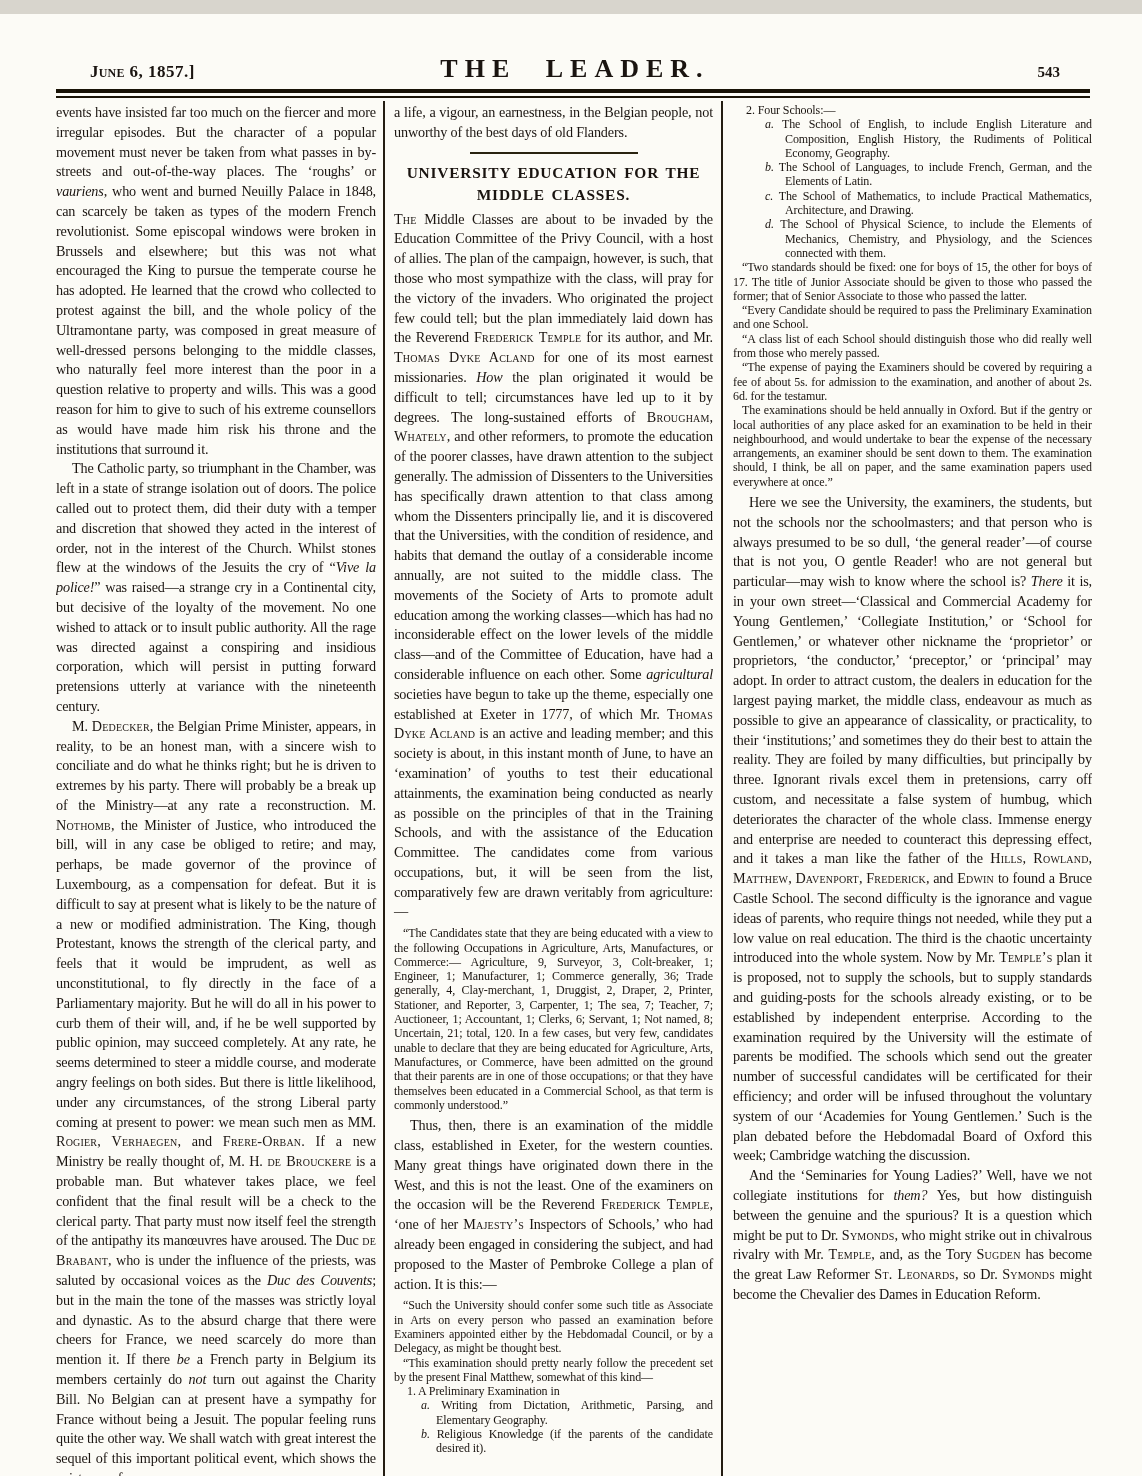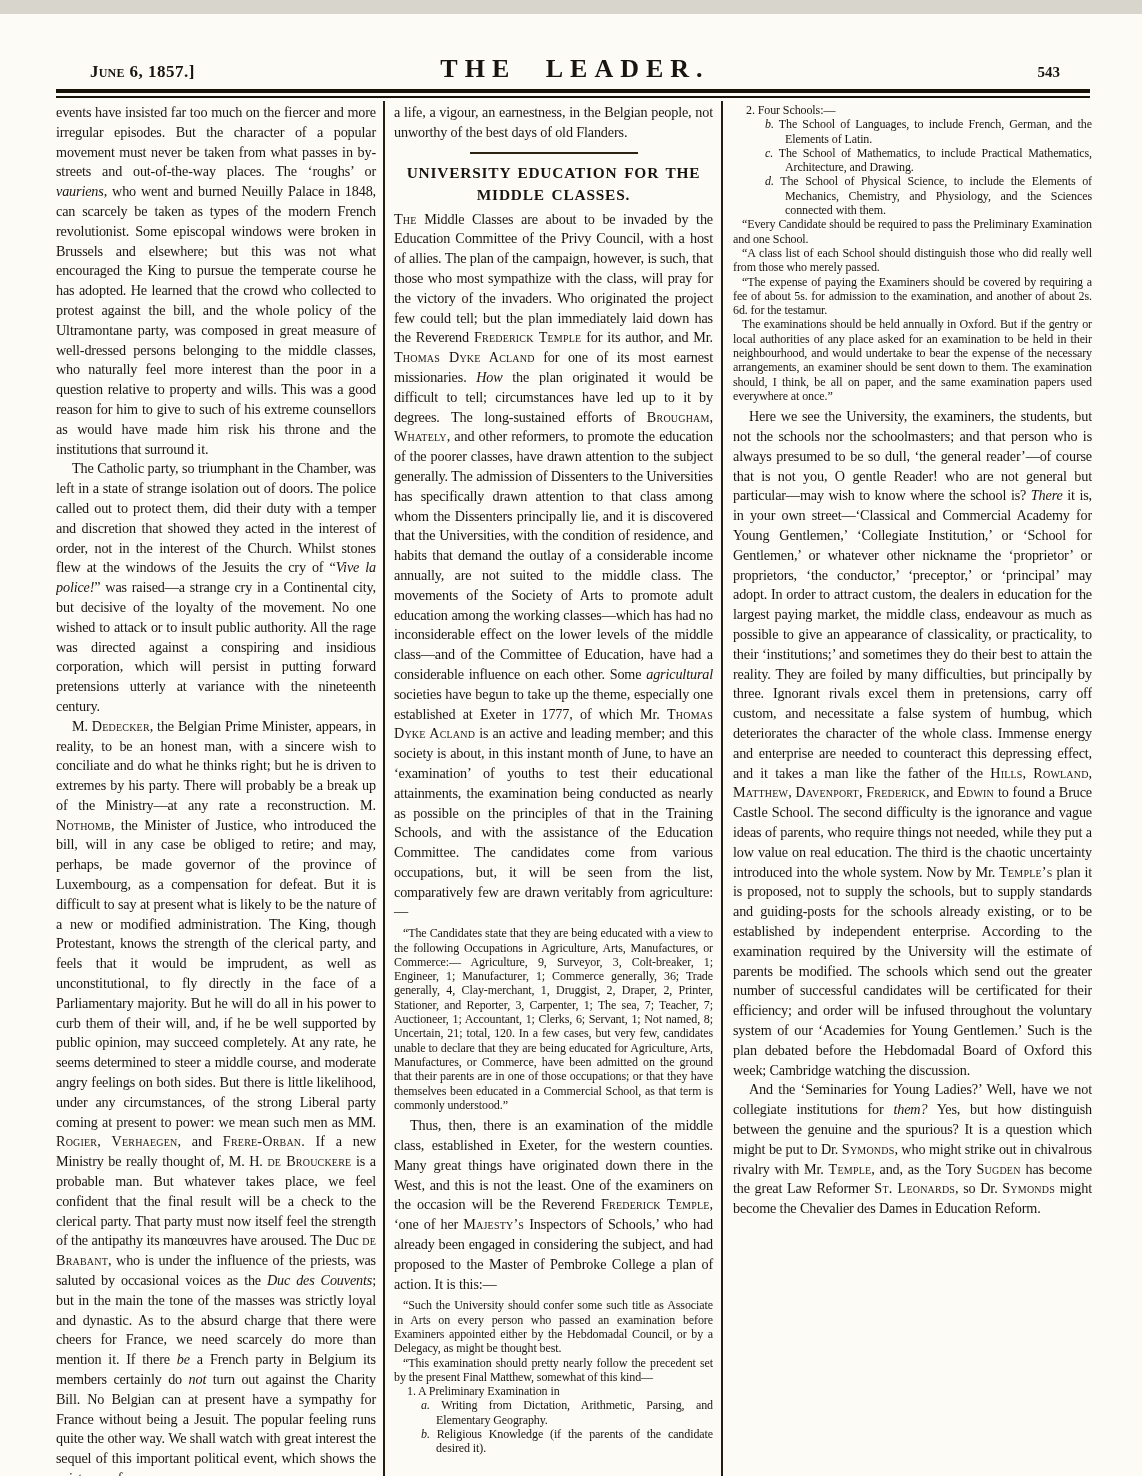--- a/index.html
+++ b/index.html
@@ -89,23 +89,25 @@
       <div class="gap-s"></div>
       <p class="sm sq">“Such the University should confer some such title as Associate in Arts on every person who passed an examination before Examiners appointed either by the Hebdomadal Council, or by a Delegacy, as might be thought best.</p>
       <p class="sm sq">“This examination should pretty nearly follow the precedent set by the present Final Matthew, somewhat of this kind—</p>
       <p class="sm li1">1. A Preliminary Examination in</p>
       <p class="sm li2"><i>a.</i> Writing from Dictation, Arithmetic, Parsing, and Elementary Geography.</p>
       <p class="sm li2"><i>b.</i> Religious Knowledge (if the parents of the candidate desired it).</p>
     </div>
 
     <div class="col col-3">
       <p class="sm li1">2. Four Schools:—</p>
+      <p class="sm li2d"><i>a.</i> The School of English, to include English Literature and Composition, English History, the Rudiments of Political Economy, Geography.</p>
       <p class="sm li2d"><i>b.</i> The School of Languages, to include French, German, and the Elements of Latin.</p>
       <p class="sm li2d"><i>c.</i> The School of Mathematics, to include Practical Mathematics, Architecture, and Drawing.</p>
       <p class="sm li2d"><i>d.</i> The School of Physical Science, to include the Elements of Mechanics, Chemistry, and Physiology, and the Sciences connected with them.</p>
+      <p class="sm sq">“Two standards should be fixed: one for boys of 15, the other for boys of 17. The title of Junior Associate should be given to those who passed the former; that of Senior Associate to those who passed the latter.</p>
       <p class="sm sq">“Every Candidate should be required to pass the Preliminary Examination and one School.</p>
       <p class="sm sq">“A class list of each School should distinguish those who did really well from those who merely passed.</p>
       <p class="sm sq">“The expense of paying the Examiners should be covered by requiring a fee of about 5s. for admission to the examination, and another of about 2s. 6d. for the testamur.</p>
       <p class="sm sq">The examinations should be held annually in Oxford. But if the gentry or local authorities of any place asked for an examination to be held in their neighbourhood, and would undertake to bear the expense of the necessary arrangements, an examiner should be sent down to them. The examination should, I think, be all on paper, and the same examination papers used everywhere at once.”</p>
       <div class="gap-s"></div>
       <p class="bt in">Here we see the University, the examiners, the students, but not the schools nor the schoolmasters; and that person who is always presumed to be so dull, ‘the general reader’—of course that is not you, O gentle Reader! who are not general but particular—may wish to know where the school is? <i>There</i> it is, in your own street—‘Classical and Commercial Academy for Young Gentlemen,’ ‘Collegiate Institution,’ or ‘School for Gentlemen,’ or whatever other nickname the ‘proprietor’ or proprietors, ‘the conductor,’ ‘preceptor,’ or ‘principal’ may adopt. In order to attract custom, the dealers in education for the largest paying market, the middle class, endeavour as much as possible to give an appearance of classicality, or practicality, to their ‘institutions;’ and sometimes they do their best to attain the reality. They are foiled by many difficulties, but principally by three. Ignorant rivals excel them in pretensions, carry off custom, and necessitate a false system of humbug, which deteriorates the character of the whole class. Immense energy and enterprise are needed to counteract this depressing effect, and it takes a man like the father of the <sc>Hills</sc>, <sc>Rowland</sc>, <sc>Matthew</sc>, <sc>Davenport</sc>, <sc>Frederick</sc>, and <sc>Edwin</sc> to found a Bruce Castle School. The second difficulty is the ignorance and vague ideas of parents, who require things not needed, while they put a low value on real education. The third is the chaotic uncertainty introduced into the whole system. Now by Mr. <sc>Temple’s</sc> plan it is proposed, not to supply the schools, but to supply standards and guiding-posts for the schools already existing, or to be established by independent enterprise. According to the examination required by the University will the estimate of parents be modified. The schools which send out the greater number of successful candidates will be certificated for their efficiency; and order will be infused throughout the voluntary system of our ‘Academies for Young Gentlemen.’ Such is the plan debated before the Hebdomadal Board of Oxford this week; Cambridge watching the discussion.</p>
       <p class="bt in">And the ‘Seminaries for Young Ladies?’ Well, have we not collegiate institutions for <i>them?</i> Yes, but how distinguish between the genuine and the spurious? It is a question which might be put to Dr. <sc>Symonds</sc>, who might strike out in chivalrous rivalry with Mr. <sc>Temple</sc>, and, as the Tory <sc>Sugden</sc> has become the great Law Reformer <sc>St. Leonards</sc>, so Dr. <sc>Symonds</sc> might become the Chevalier des Dames in Education Reform.</p>
     </div>
 
   </div>

